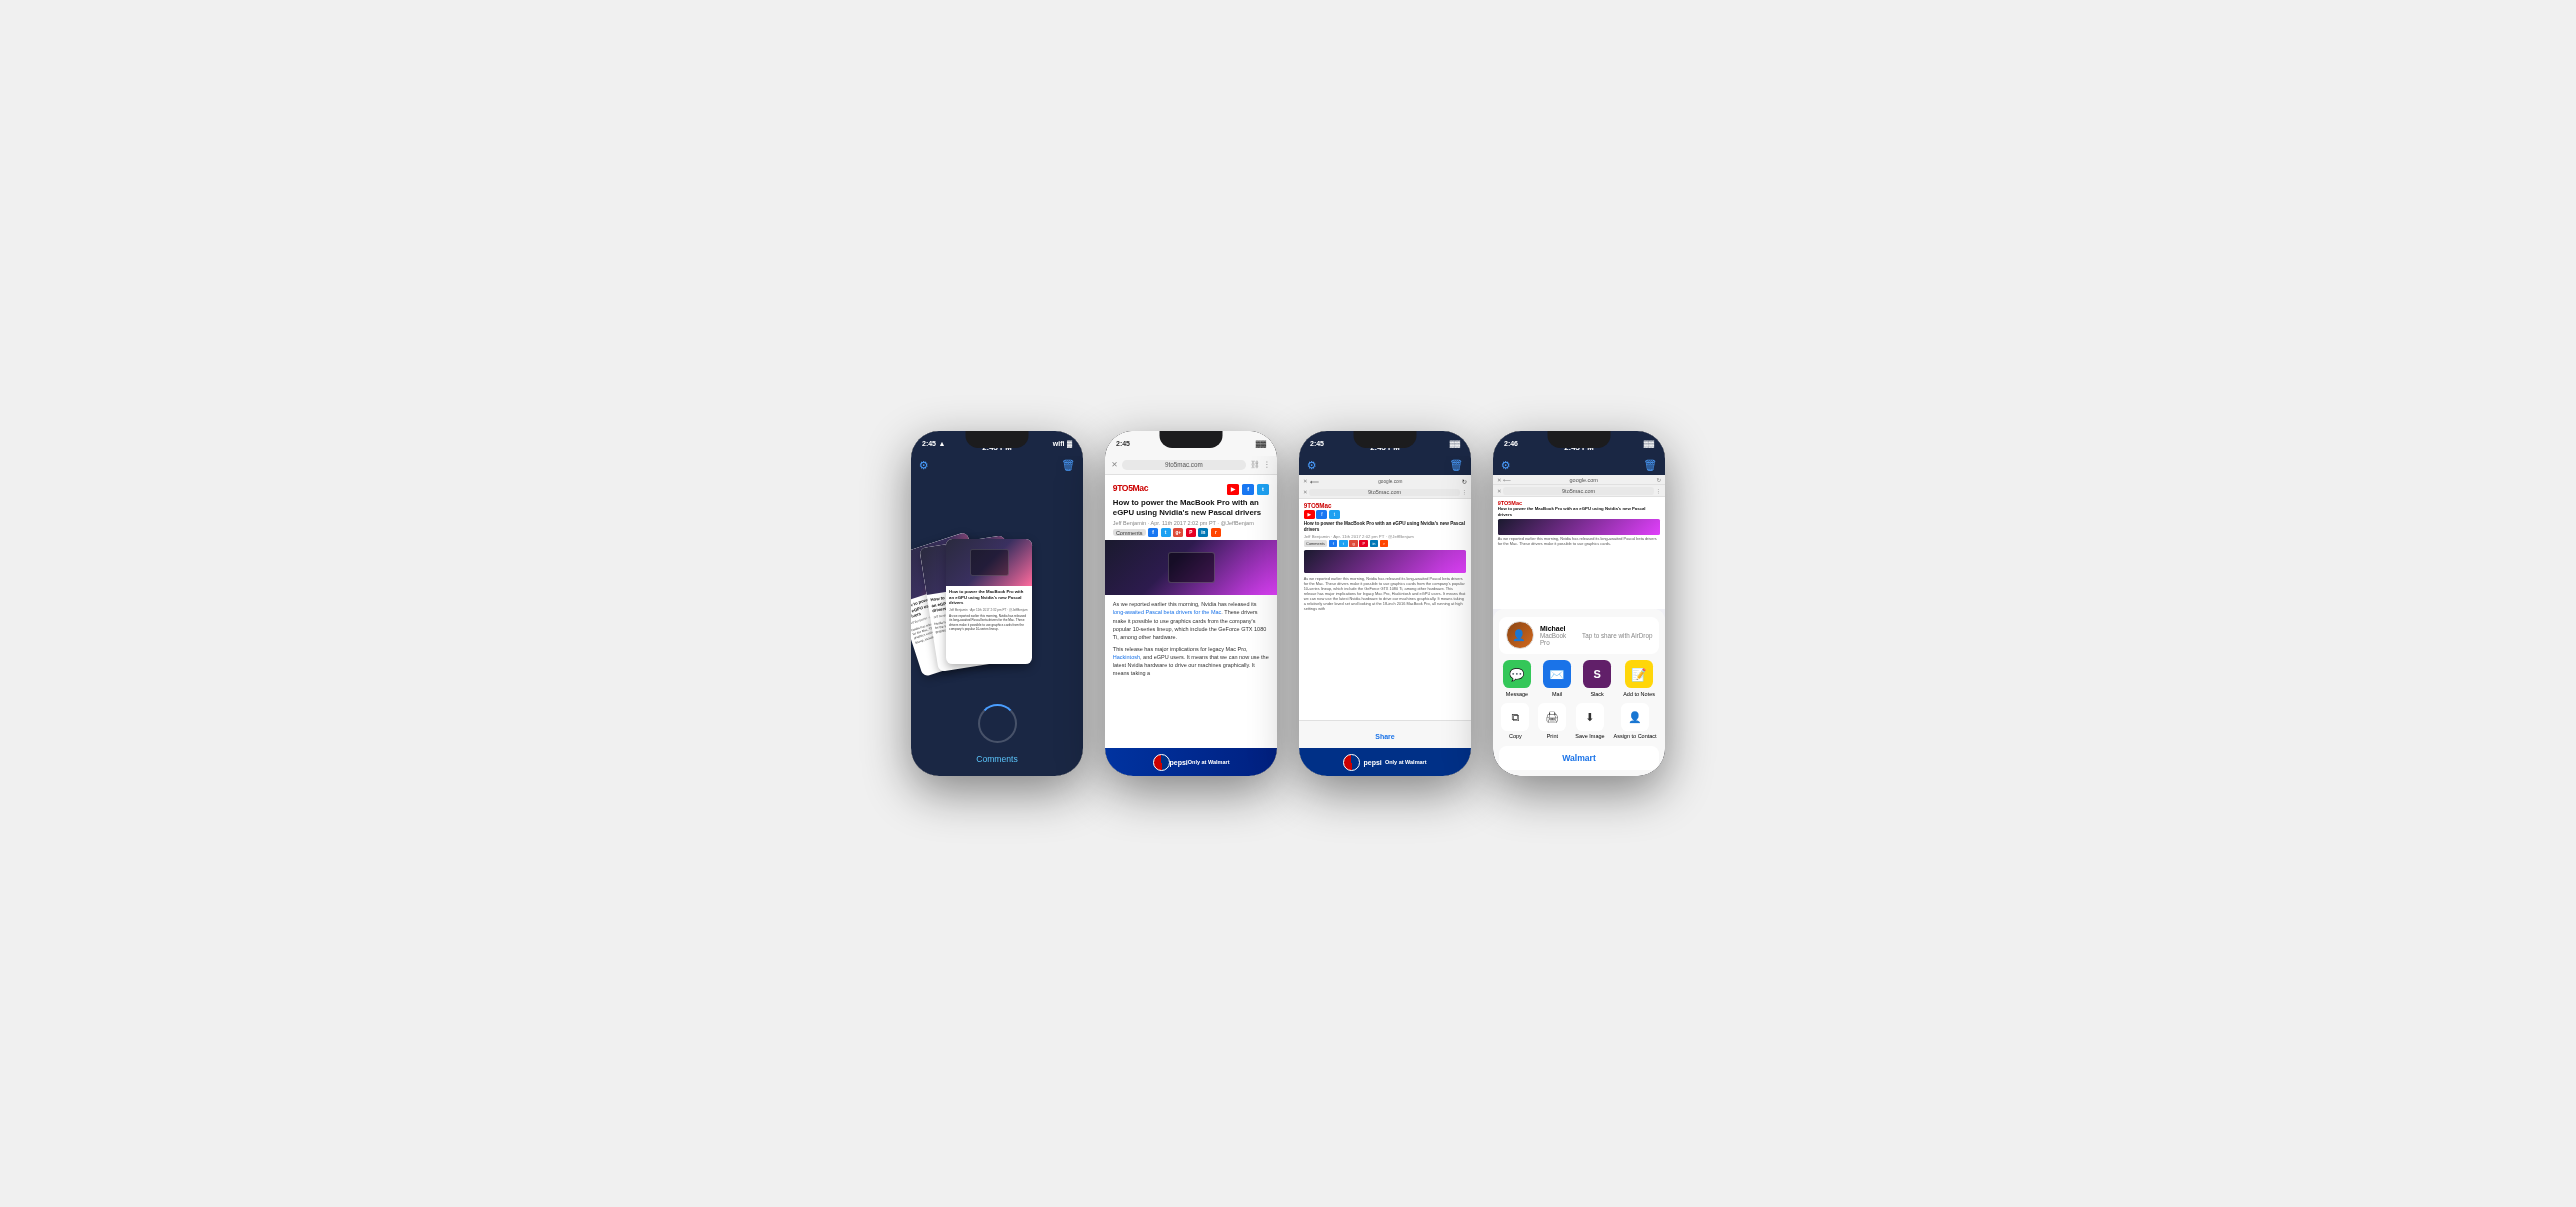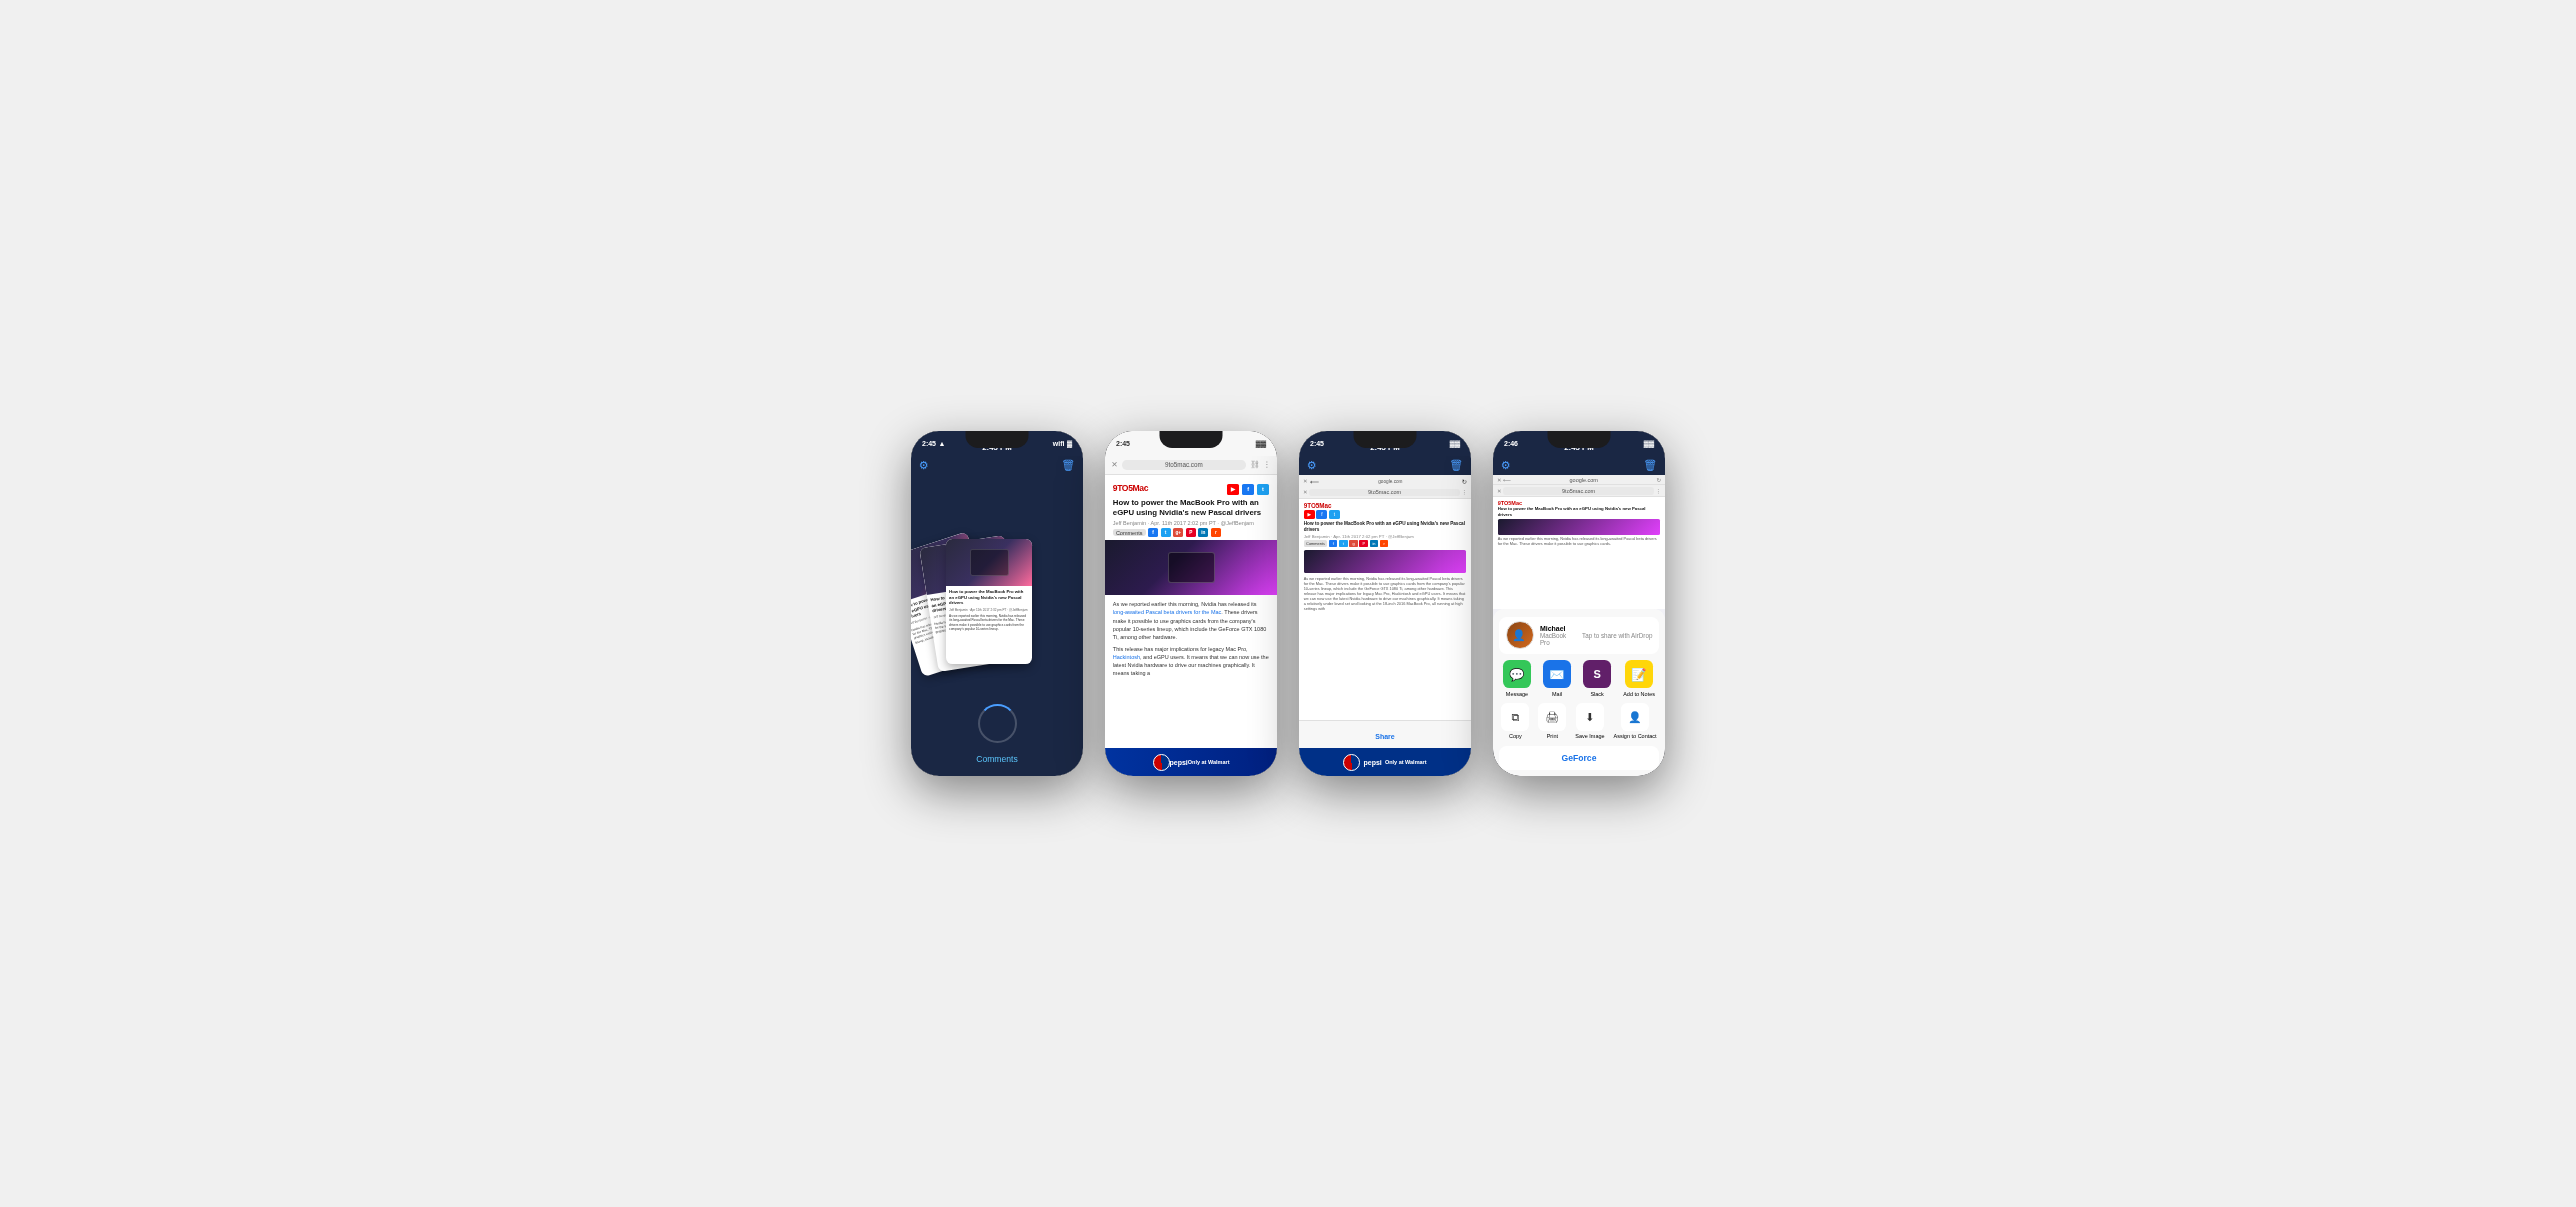--- a/index.html
+++ b/index.html
@@ -609,20 +609,20 @@
               <span class="share-action-label">Save Image</span>
             </div>
             <div class="share-action">
               <div class="share-action-icon">👤</div>
               <span class="share-action-label">Assign
 to Contact</span>
             </div>
           </div>
 
           
-          <button class="cancel-btn">GeForce</button>
+          <button class="cancel-btn">Walmart</button>
         </div>
       </div>
     </div>
   </div>
 
 </div>
 
 
 </body></html>

